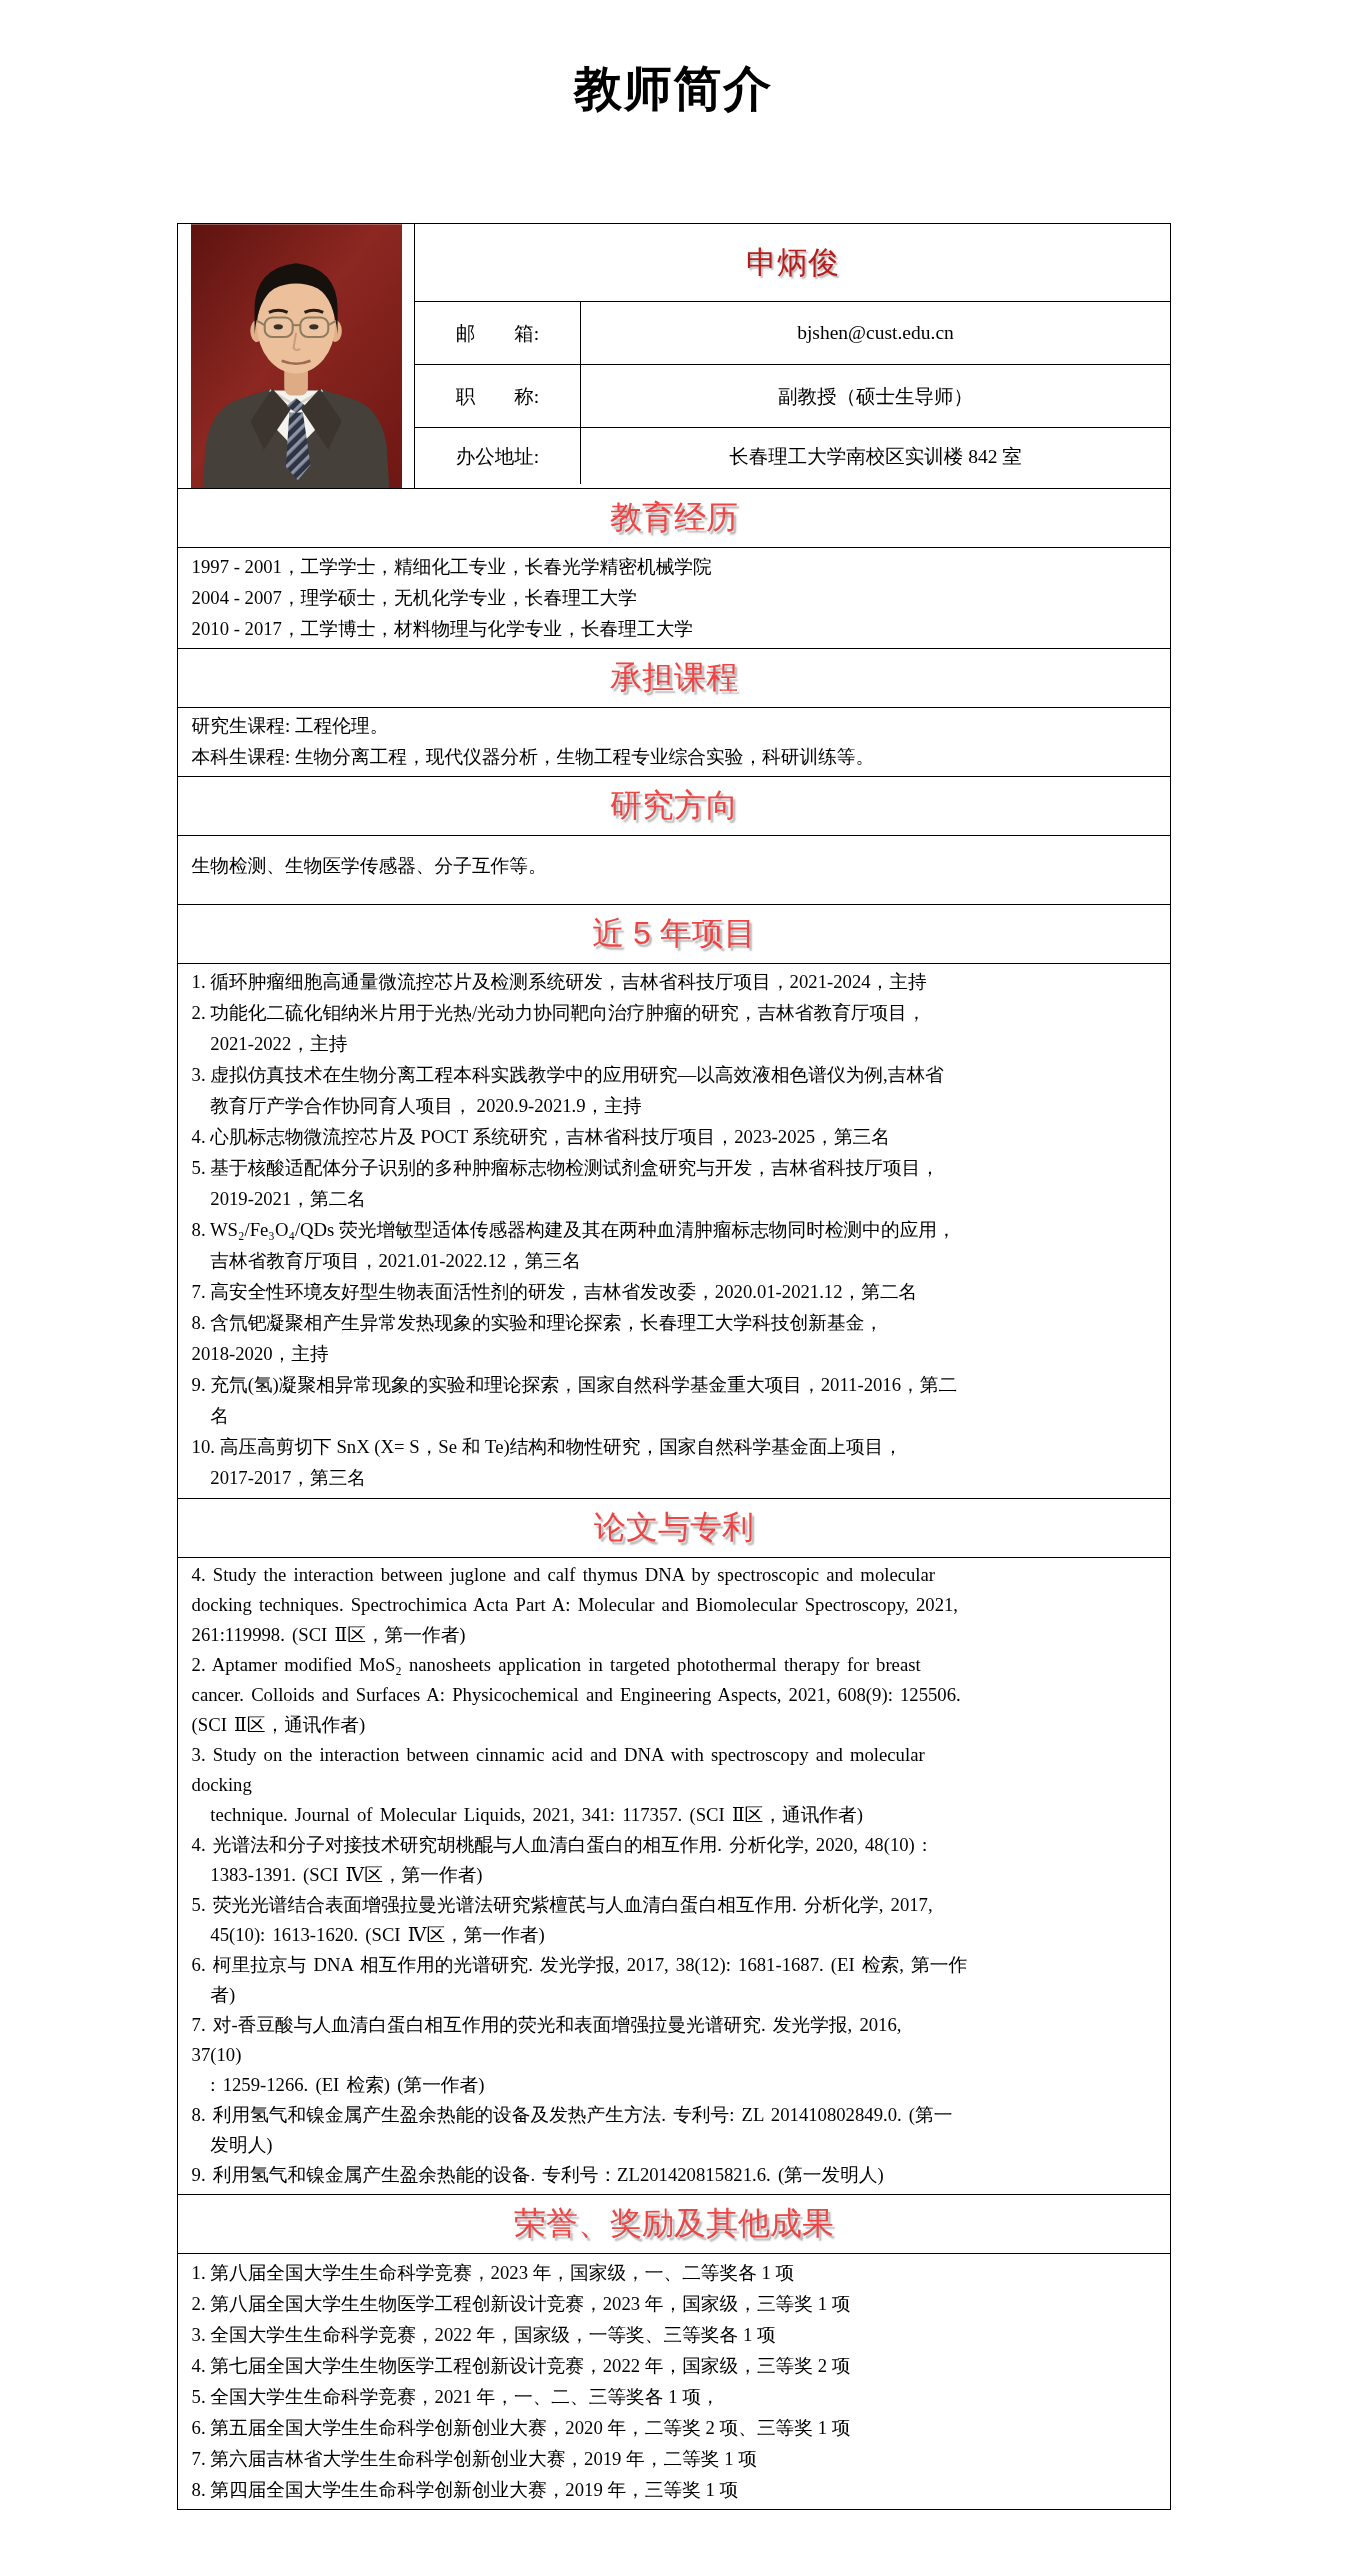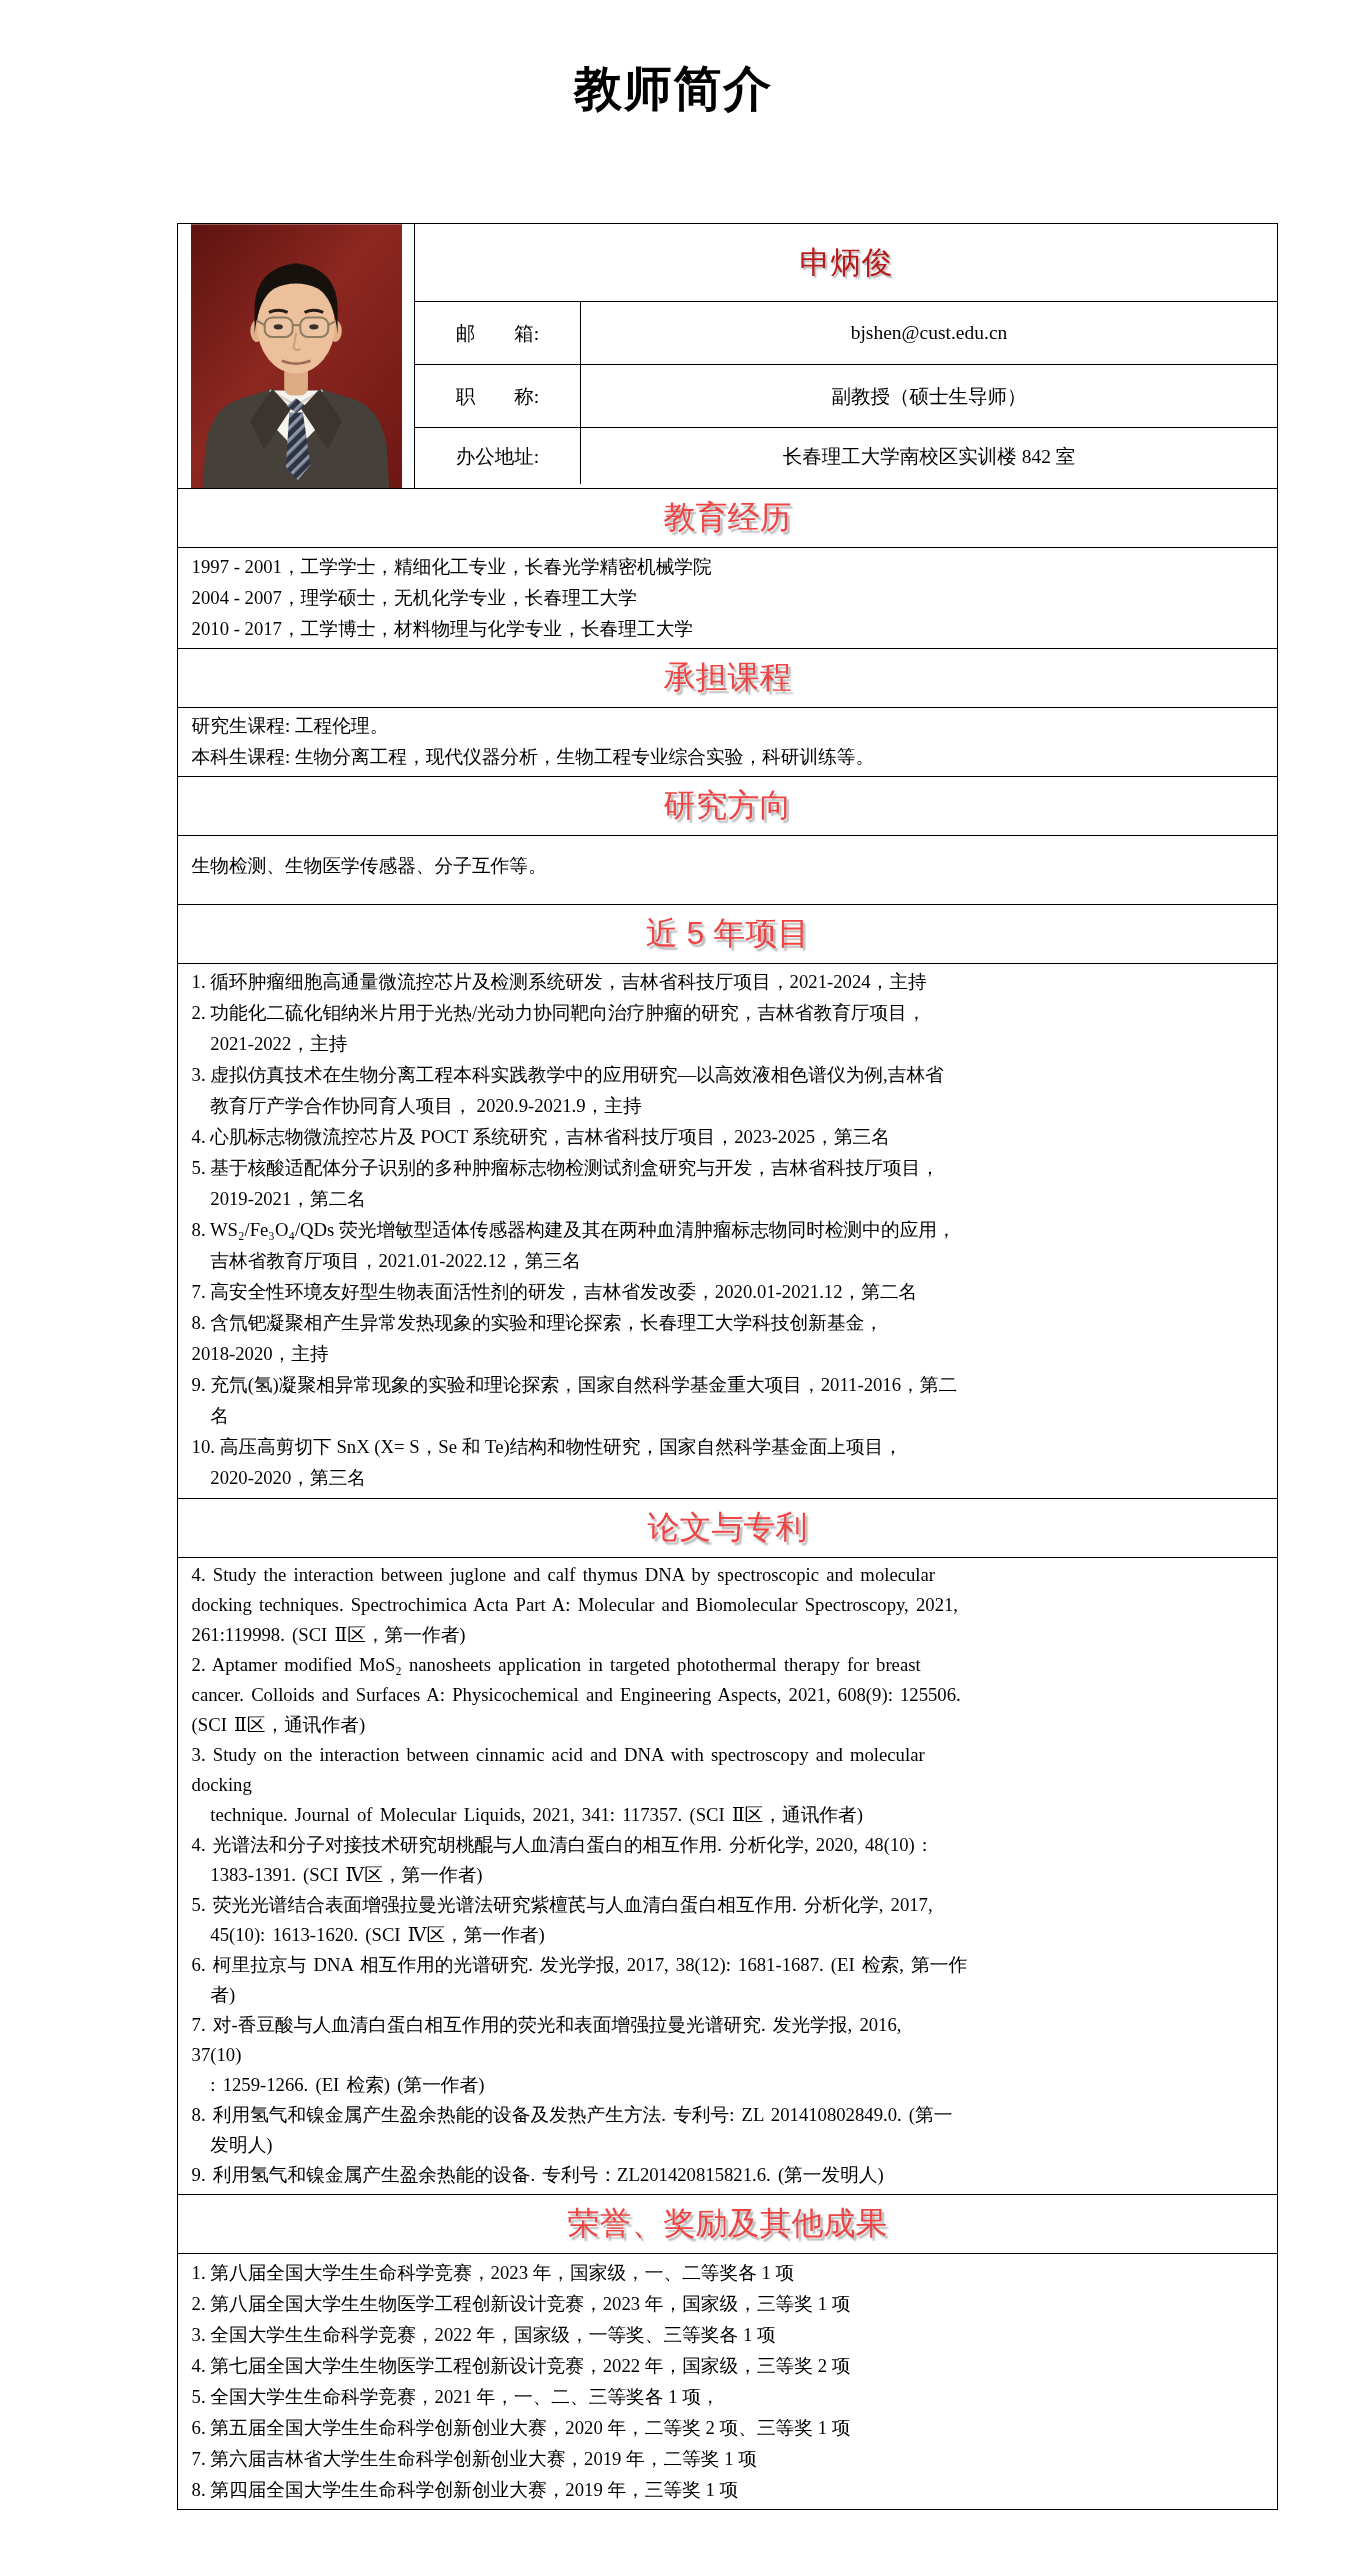--- a/index.html
+++ b/index.html
@@ -20,21 +20,21 @@
     font-family: "Liberation Sans", "DejaVu Sans", sans-serif;
     font-weight: bold;
     font-size: 48px;
     color: #000000;
     letter-spacing: 1.7px;
   }
   .main-table {
     position: absolute;
     left: 177px;
     top: 223px;
-    width: 1101px;
+    width: 994px;
     border: 1.7px solid #000000;
     background: #ffffff;
   }
   
   .profile-row { display: flex; border-bottom: 1.7px solid #000000; height: 265px; }
   .photo-cell {
     width: 237px;
     border-right: 1.7px solid #000000;
     display: flex;
     justify-content: center;
@@ -197,21 +197,21 @@
         <div class="ln">5. 基于核酸适配体分子识别的多种肿瘤标志物检测试剂盒研究与开发，吉林省科技厅项目，</div>
         <div class="ln">　2019-2021，第二名</div>
         <div class="ln">8. WS₂/Fe₃O₄/QDs 荧光增敏型适体传感器构建及其在两种血清肿瘤标志物同时检测中的应用，</div>
         <div class="ln">　吉林省教育厅项目，2021.01-2022.12，第三名</div>
         <div class="ln">7. 高安全性环境友好型生物表面活性剂的研发，吉林省发改委，2020.01-2021.12，第二名</div>
         <div class="ln">8. 含氘钯凝聚相产生异常发热现象的实验和理论探索，长春理工大学科技创新基金，</div>
         <div class="ln">2018-2020，主持</div>
         <div class="ln">9. 充氘(氢)凝聚相异常现象的实验和理论探索，国家自然科学基金重大项目，2011-2016，第二</div>
         <div class="ln">　名</div>
         <div class="ln">10. 高压高剪切下 SnX (X= S，Se 和 Te)结构和物性研究，国家自然科学基金面上项目，</div>
-        <div class="ln">　2020-2020，第三名</div>
+        <div class="ln">　2017-2017，第三名</div>
       </div>
 
     <div class="sec-head">论文与专利</div>
     <div class="sec-body dense">
         <div class="ln">4. Study the interaction between juglone and calf thymus DNA by spectroscopic and molecular</div>
         <div class="ln">docking techniques. Spectrochimica Acta Part A: Molecular and Biomolecular Spectroscopy, 2021,</div>
         <div class="ln">261:119998. (SCI Ⅱ区，第一作者)</div>
         <div class="ln">2. Aptamer modified MoS₂ nanosheets application in targeted photothermal therapy for breast</div>
         <div class="ln">cancer. Colloids and Surfaces A: Physicochemical and Engineering Aspects, 2021, 608(9): 125506.</div>
         <div class="ln">(SCI Ⅱ区，通讯作者)</div>

